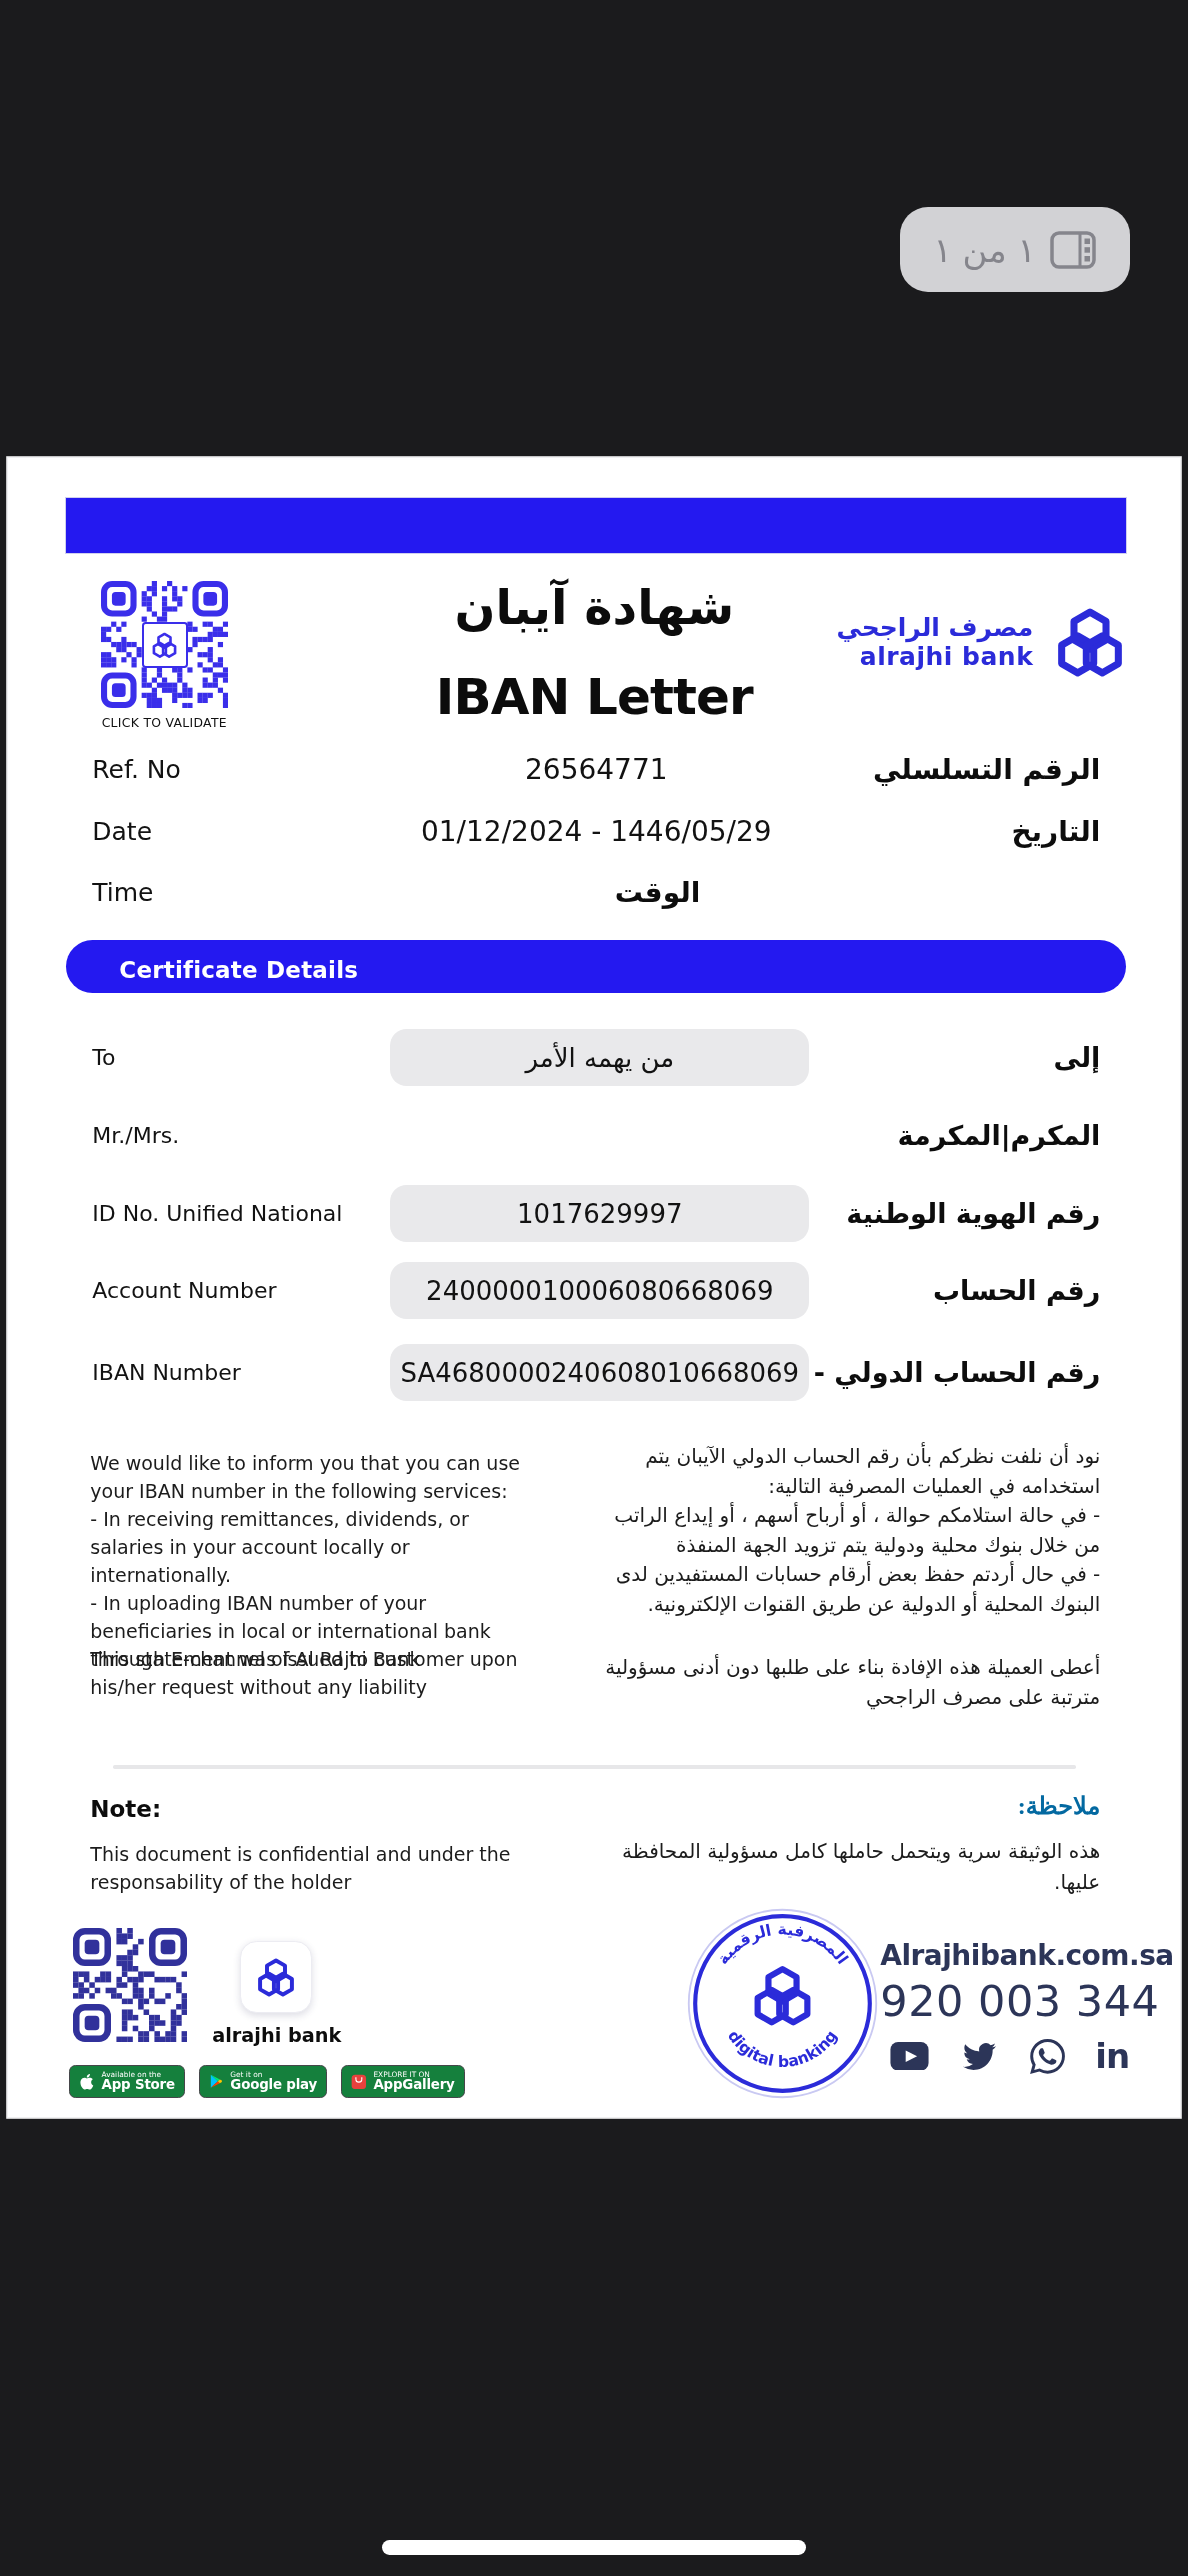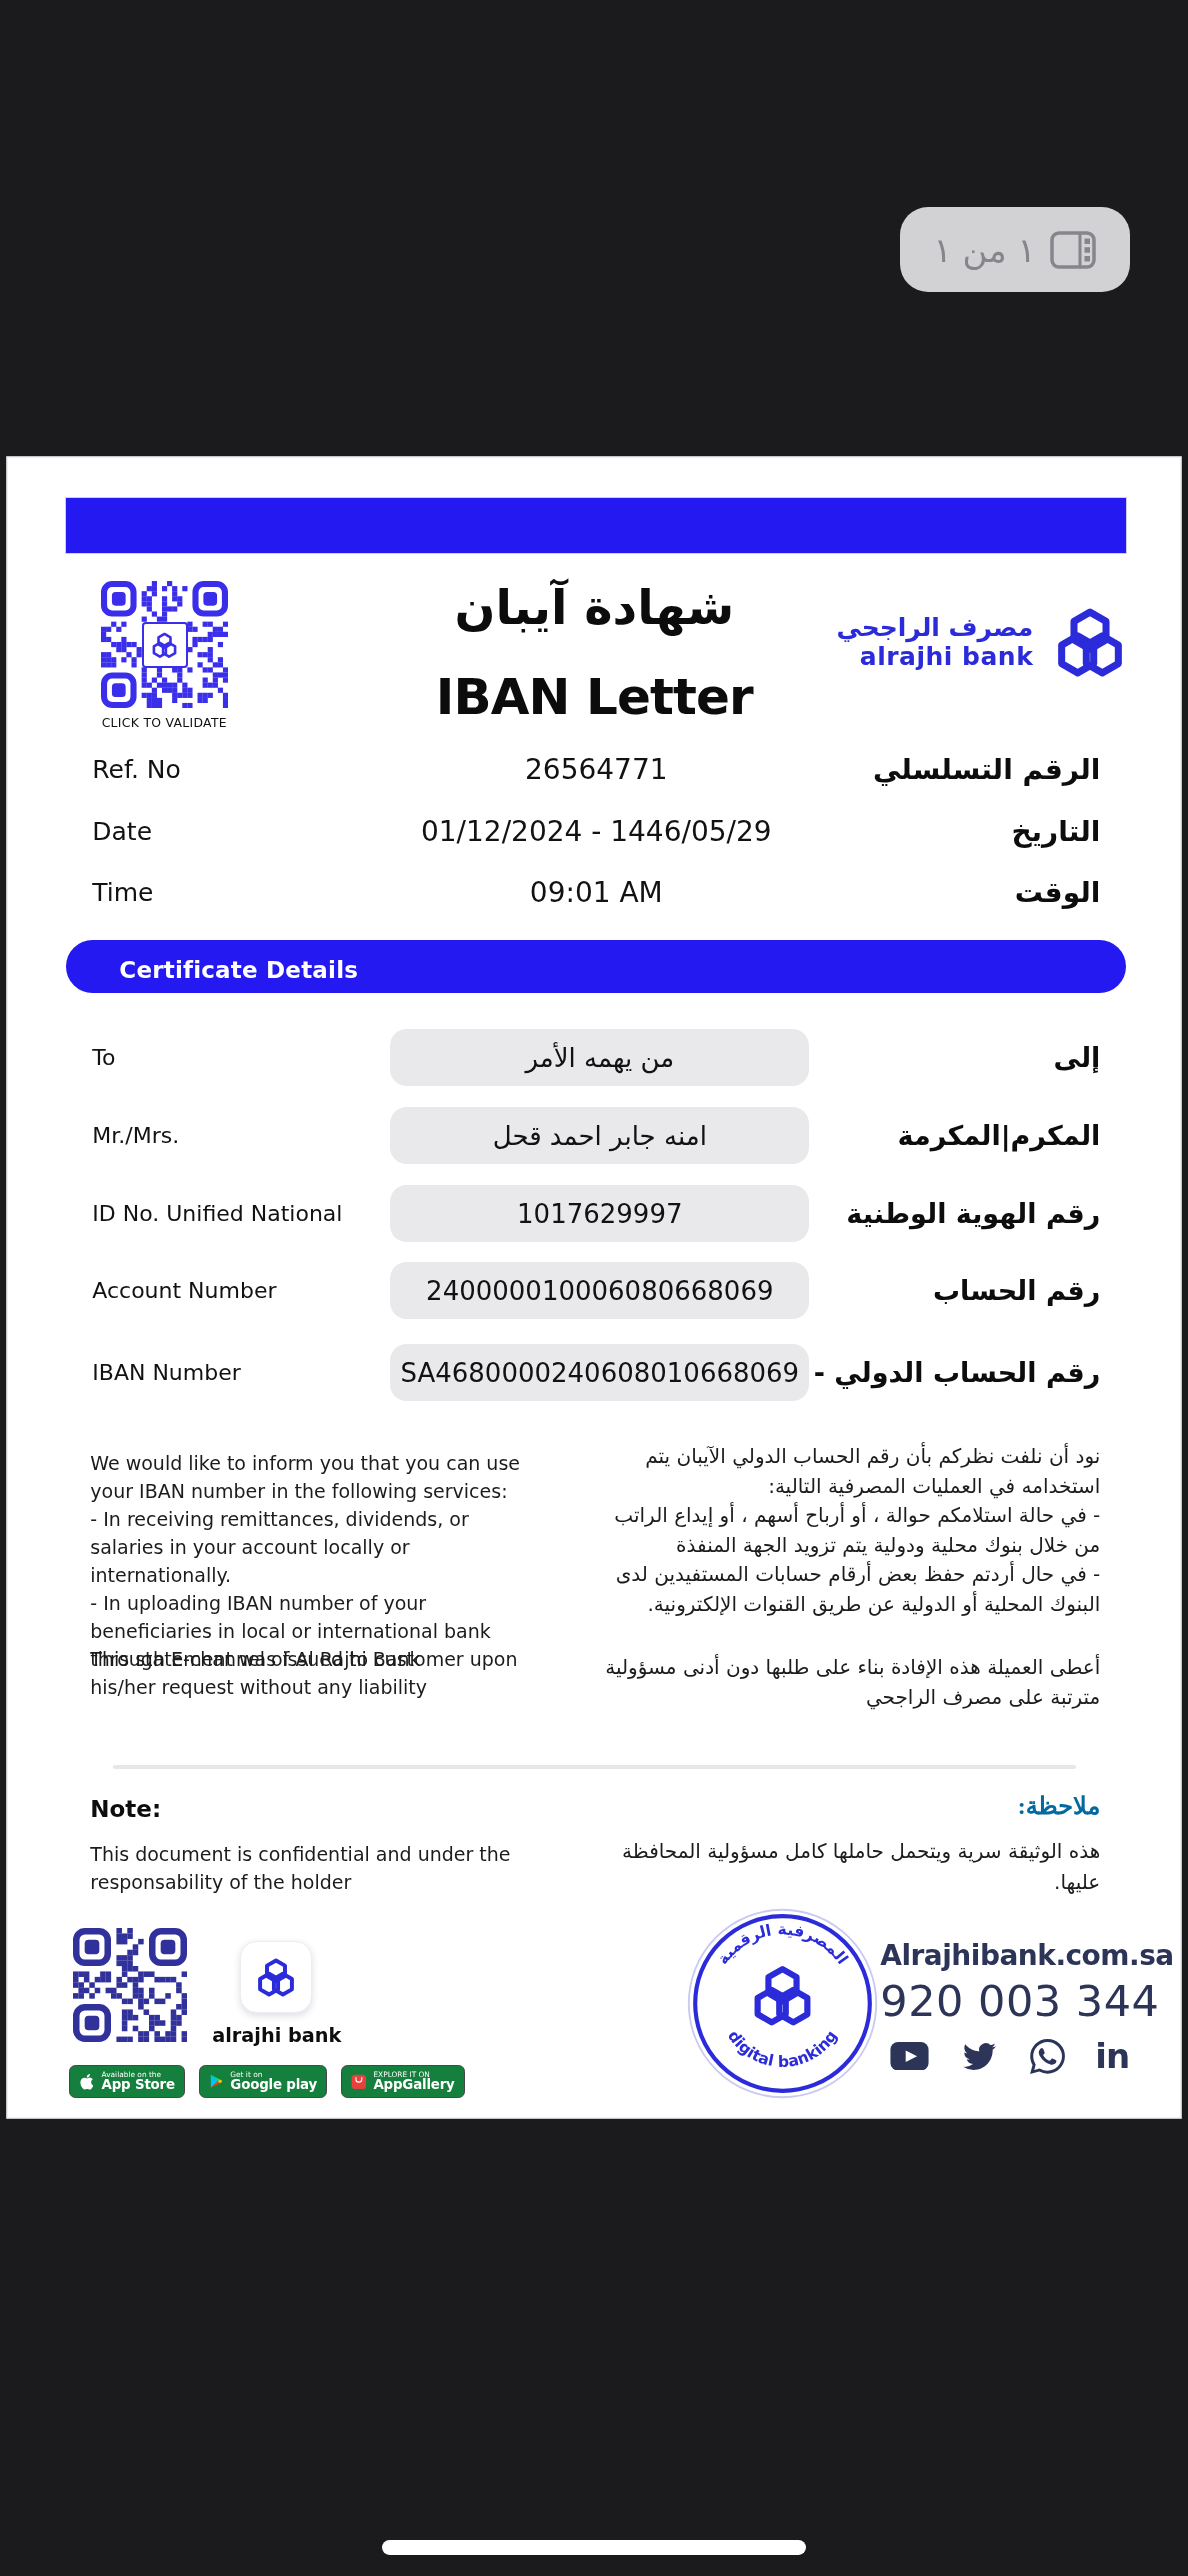--- a/index.html
+++ b/index.html
@@ -308,36 +308,34 @@
       <div class="meta-value">26564771</div>
       <div class="meta-label-ar">الرقم التسلسلي</div>
     </div>
     <div class="meta-row" style="top:355px">
       <div class="meta-label-en">Date</div>
       <div class="meta-value">01/12/2024 - 1446/05/29</div>
       <div class="meta-label-ar">التاريخ</div>
     </div>
     <div class="meta-row" style="top:416px">
       <div class="meta-label-en">Time</div>
-      <div class="meta-value">09:01 AM</div>
       <div class="meta-label-ar">الوقت</div>
     </div>
 
     <div class="cert-bar">
       <span>Certificate Details</span>
     </div>
 
     <div class="detail-row" style="top:571px">
       <div class="detail-label-en">To</div>
       <div class="detail-pill" dir="rtl">من يهمه الأمر</div>
       <div class="detail-label-ar">إلى</div>
     </div>
     <div class="detail-row" style="top:649px">
       <div class="detail-label-en">Mr./Mrs.</div>
-      <div class="detail-pill" dir="rtl">امنه جابر احمد قحل</div>
       <div class="detail-label-ar">المكرم|المكرمة</div>
     </div>
     <div class="detail-row" style="top:727px">
       <div class="detail-label-en">ID No. Unified National</div>
       <div class="detail-pill">1017629997</div>
       <div class="detail-label-ar">رقم الهوية الوطنية</div>
     </div>
     <div class="detail-row" style="top:804px">
       <div class="detail-label-en">Account Number</div>
       <div class="detail-pill">240000010006080668069</div>

